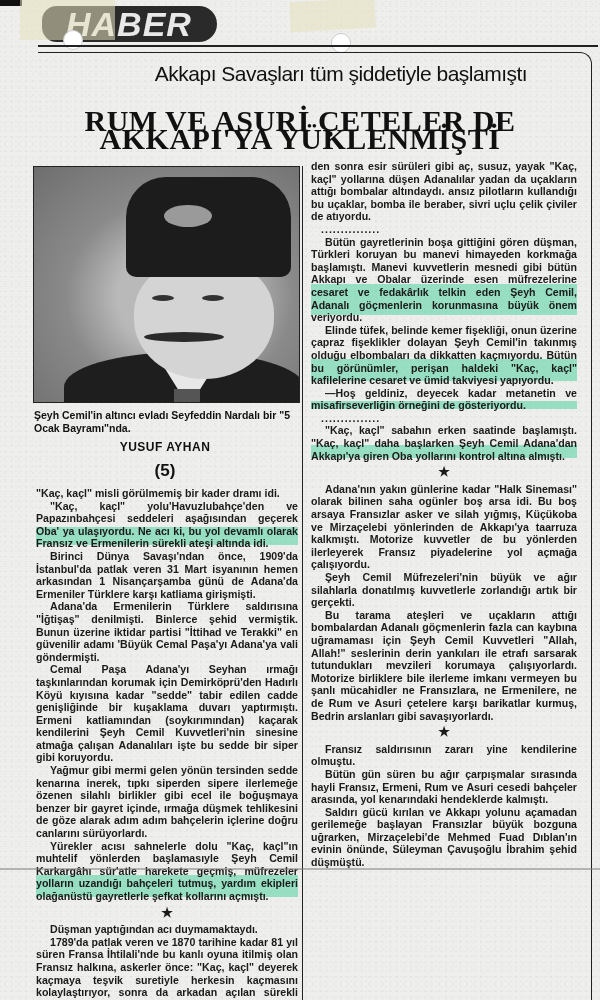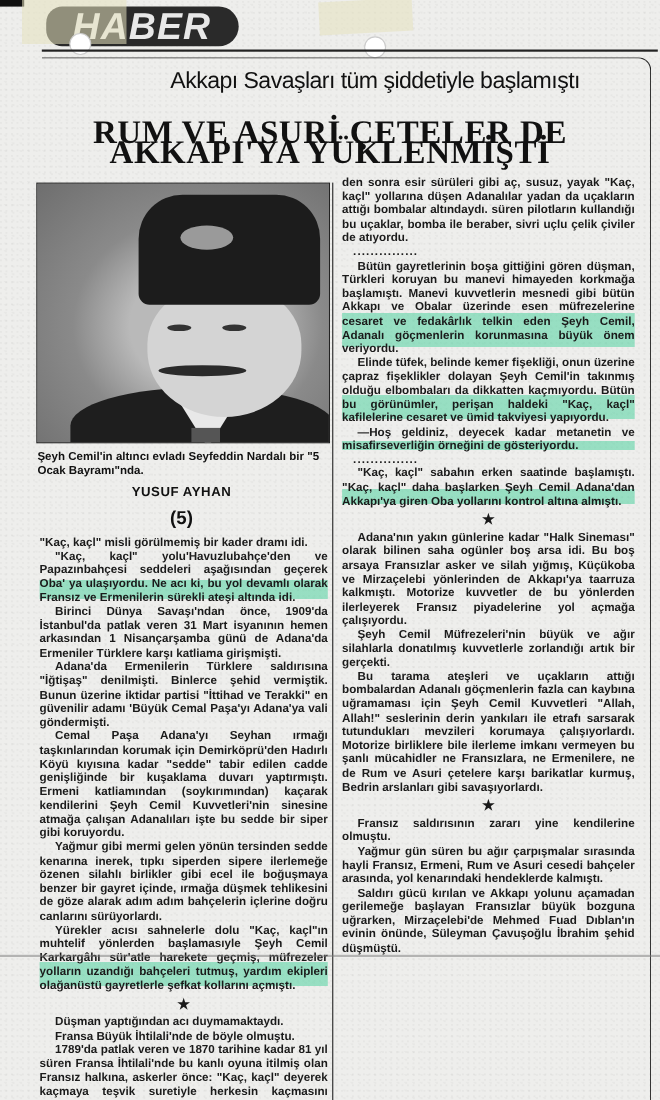--- a/index.html
+++ b/index.html
@@ -97,38 +97,37 @@
   <div class="col left">
     <p class="noind">"Kaç, kaçl" misli görülmemiş bir kader dramı idi.</p>
     <p class="hl">"Kaç, kaçl" yolu'Havuzlubahçe'den ve Papazınbahçesi seddeleri aşağısından geçerek Oba' ya ulaşıyordu. Ne acı ki, bu yol devamlı olarak Fransız ve Ermenilerin sürekli ateşi altında idi.</p>
     <p>Birinci Dünya Savaşı'ndan önce, 1909'da İstanbul'da patlak veren 31 Mart isyanının hemen arkasından 1 Nisançarşamba günü de Adana'da Ermeniler Türklere karşı katliama girişmişti.</p>
     <p>Adana'da Ermenilerin Türklere saldırısına "İğtişaş" denilmişti. Binlerce şehid vermiştik. Bunun üzerine iktidar partisi "İttihad ve Terakki" en güvenilir adamı 'Büyük Cemal Paşa'yı Adana'ya vali göndermişti.</p>
     <p>Cemal Paşa Adana'yı Seyhan ırmağı taşkınlarından korumak için Demirköprü'den Hadırlı Köyü kıyısına kadar "sedde" tabir edilen cadde genişliğinde bir kuşaklama duvarı yaptırmıştı. Ermeni katliamından (soykırımından) kaçarak kendilerini Şeyh Cemil Kuvvetleri'nin sinesine atmağa çalışan Adanalıları işte bu sedde bir siper gibi koruyordu.</p>
     <p>Yağmur gibi mermi gelen yönün tersinden sedde kenarına inerek, tıpkı siperden sipere ilerlemeğe özenen silahlı birlikler gibi ecel ile boğuşmaya benzer bir gayret içinde, ırmağa düşmek tehlikesini de göze alarak adım adım bahçelerin içlerine doğru canlarını sürüyorlardı.</p>
     <p class="hl">Yürekler acısı sahnelerle dolu "Kaç, kaçl"ın muhtelif yönlerden başlamasıyle Şeyh Cemil Karkargâhı sür'atle harekete geçmiş, müfrezeler yolların uzandığı bahçeleri tutmuş, yardım ekipleri olağanüstü gayretlerle şefkat kollarını açmıştı.</p>
     <p class="star">★</p>
     <p>Düşman yaptığından acı duymamaktaydı.</p>
-    <p>Fransa Büyük İhtilali'nde de böyle olmuştu.</p>
     <p>1789'da patlak veren ve 1870 tarihine kadar 81 yıl süren Fransa İhtilali'nde bu kanlı oyuna itilmiş olan Fransız halkına, askerler önce: "Kaç, kaçl" deyerek kaçmaya teşvik suretiyle herkesin kaçmasını kolaylaştırıyor, sonra da arkadan açılan sürekli ateşle öldürüyorlardı.</p>
 
   </div>
 
   <div class="col right">
-    <p class="noind">den sonra esir sürüleri gibi aç, susuz, yayak "Kaç, kaçl" yollarına düşen Adanalılar yadan da uçakların attığı bombalar altındaydı. süren pilotların kullandığı bu uçaklar, bomba ile beraber, sivri uçlu çelik çiviler de atıyordu.</p>
+    <p class="noind">den sonra esir sürüleri gibi aç, susuz, yayak "Kaç, kaçl" yollarına düşen Adanalılar yadan da uçakların attığı bombalar altındaydı. ansız pilotların kullandığı bu uçaklar, bomba ile beraber, sivri uçlu çelik çiviler de atıyordu.</p>
     <p class="dots">...............</p>
     <p class="hl">Bütün gayretlerinin boşa gittiğini gören düşman, Türkleri koruyan bu manevi himayeden korkmağa başlamıştı. Manevi kuvvetlerin mesnedi gibi bütün Akkapı ve Obalar üzerinde esen müfrezelerine cesaret ve fedakârlık telkin eden Şeyh Cemil, Adanalı göçmenlerin korunmasına büyük önem veriyordu.</p>
     <p class="hl">Elinde tüfek, belinde kemer fişekliği, onun üzerine çapraz fişeklikler dolayan Şeyh Cemil'in takınmış olduğu elbombaları da dikkatten kaçmıyordu. Bütün bu görünümler, perişan haldeki "Kaç, kaçl" kafilelerine cesaret ve ümid takviyesi yapıyordu.</p>
     <p class="hl">—Hoş geldiniz, deyecek kadar metanetin ve misafirseverliğin örneğini de gösteriyordu.</p>
     <p class="dots">...............</p>
     <p class="hl">"Kaç, kaçl" sabahın erken saatinde başlamıştı. "Kaç, kaçl" daha başlarken Şeyh Cemil Adana'dan Akkapı'ya giren Oba yollarını kontrol altına almıştı.</p>
     <p class="star">★</p>
     <p>Adana'nın yakın günlerine kadar "Halk Sineması" olarak bilinen saha ogünler boş arsa idi. Bu boş arsaya Fransızlar asker ve silah yığmış, Küçükoba ve Mirzaçelebi yönlerinden de Akkapı'ya taarruza kalkmıştı. Motorize kuvvetler de bu yönlerden ilerleyerek Fransız piyadelerine yol açmağa çalışıyordu.</p>
     <p>Şeyh Cemil Müfrezeleri'nin büyük ve ağır silahlarla donatılmış kuvvetlerle zorlandığı artık bir gerçekti.</p>
     <p>Bu tarama ateşleri ve uçakların attığı bombalardan Adanalı göçmenlerin fazla can kaybına uğramaması için Şeyh Cemil Kuvvetleri "Allah, Allah!" seslerinin derin yankıları ile etrafı sarsarak tutundukları mevzileri korumaya çalışıyorlardı. Motorize birliklere bile ilerleme imkanı vermeyen bu şanlı mücahidler ne Fransızlara, ne Ermenilere, ne de Rum ve Asuri çetelere karşı barikatlar kurmuş, Bedrin arslanları gibi savaşıyorlardı.</p>
     <p class="star">★</p>
     <p>Fransız saldırısının zararı yine kendilerine olmuştu.</p>
-    <p>Yağmur gün süren bu ağır çarpışmalar sırasında hayli Fransız, Ermeni, Rum ve Asuri cesedi bahçeler arasında, yol kenarındaki hendeklerde kalmıştı.</p>
+    <p>Bütün gün süren bu ağır çarpışmalar sırasında hayli Fransız, Ermeni, Rum ve Asuri cesedi bahçeler arasında, yol kenarındaki hendeklerde kalmıştı.</p>
     <p>Saldırı gücü kırılan ve Akkapı yolunu açamadan gerilemeğe başlayan Fransızlar büyük bozguna uğrarken, Mirzaçelebi'de Mehmed Fuad Dıblan'ın evinin önünde, Süleyman Çavuşoğlu İbrahim şehid düşmüştü.</p>
 
   </div>
 
   <div class="stripline s1"></div>
 </div>
 
 </body></html>

